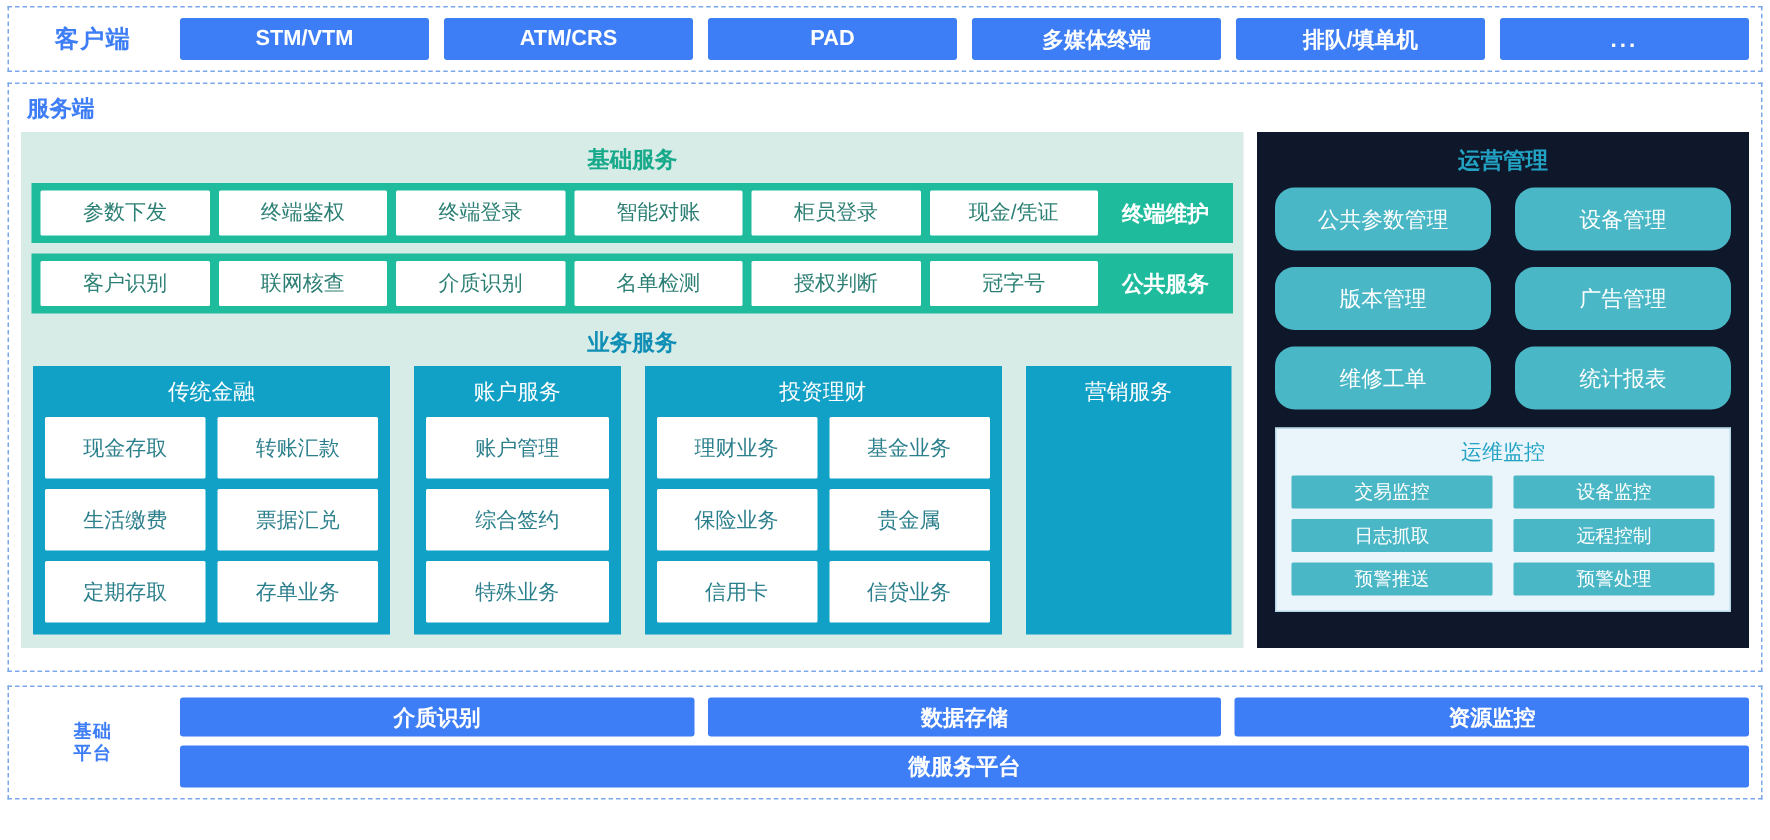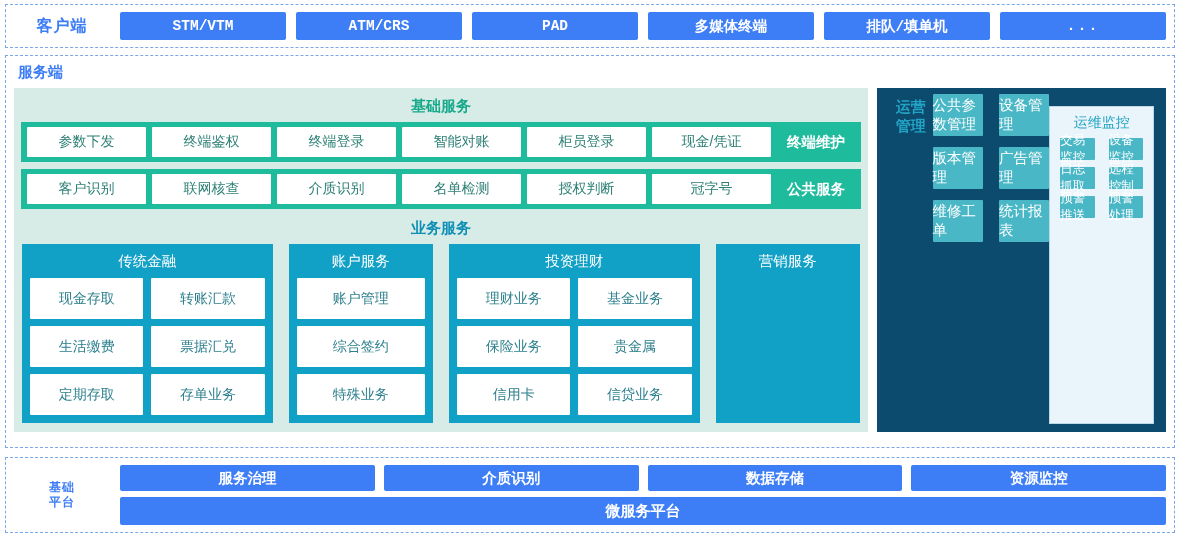--- a/index.html
+++ b/index.html
@@ -18,21 +18,20 @@
     position: relative;
   }
 
   
   .client-row {
     height: 44px;
     display: flex;
     align-items: center;
     padding: 0 8px;
     gap: 10px;
-    font-family: Liberation Mono, monospace;
   }
   .client-title {
     color: #3d7df5;
     font-weight: bold;
     font-size: 16px;
     width: 96px;
     text-align: center;
     flex: none;
     letter-spacing: 1px;
   }
@@ -133,46 +132,46 @@
     font-size: 14px;
     display: flex;
     align-items: center;
     justify-content: center;
     border-radius: 1px;
     min-height: 28px;
   }
 
   
   .right-col {
-    width: 289px;
+    width: 328px;
     flex: none;
-    background: #0c4a6e;
+    background: #0f172a;
     padding: 6px 12px 8px 12px;
     display: flex;
-    flex-direction: row;
+    flex-direction: column;
   }
   .right-title {
     text-align: center;
     color: #22a3c4;
     font-weight: bold;
     font-size: 15px;
     padding: 4px 0 8px 0;
   }
   .ops-grid { display: flex; flex-direction: column; gap: 11px; }
   .ops-row { display: flex; gap: 16px; }
   .ops-cell {
     flex: 1 1 0;
     height: 42px;
     background: #4ab7c6;
     color: #ffffff;
     font-size: 14.5px;
     display: flex;
     align-items: center;
     justify-content: center;
-    border-radius: 1px;
+    border-radius: 13px;
   }
   .mon-box {
     margin-top: 12px;
     border: 1px solid #b9d9e8;
     padding: 6px 10px 10px 10px;
     background: #eaf5fb;
   }
   .mon-title {
     text-align: center;
     color: #22a3c4;
@@ -378,21 +377,20 @@
     </div>
   </div>
 
   <div class="section plat-sec">
     <div class="plat-title">
       <div>基础</div>
       <div>平台</div>
     </div>
     <div class="plat-right">
       <div class="plat-top-row">
-        <div class="plat-chip">服务治理</div>
         <div class="plat-chip">介质识别</div>
         <div class="plat-chip">数据存储</div>
         <div class="plat-chip">资源监控</div>
       </div>
       <div class="plat-wide">微服务平台</div>
     </div>
   </div>
 
 </div>
 

